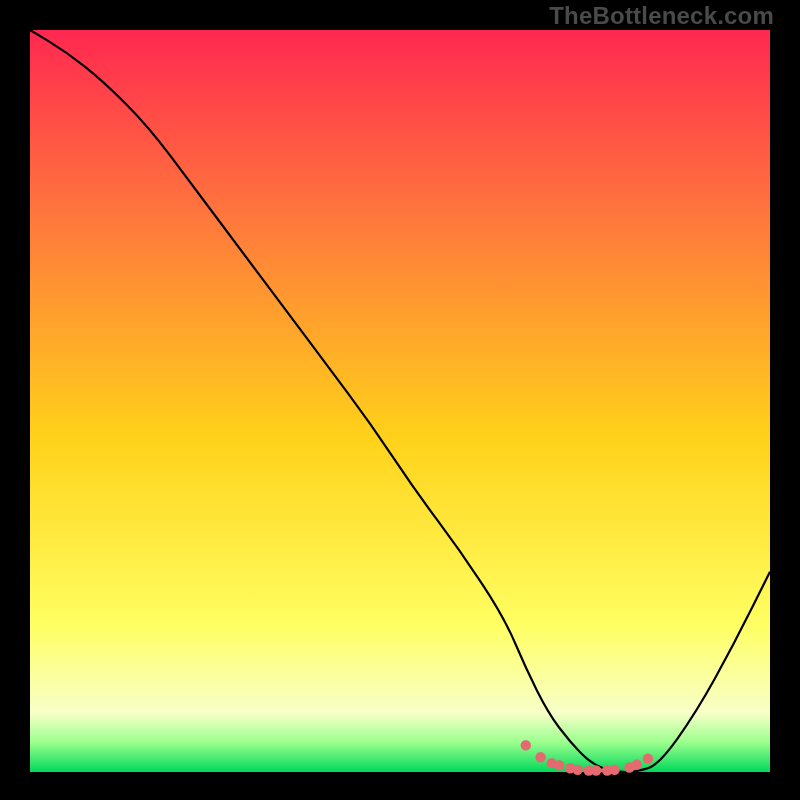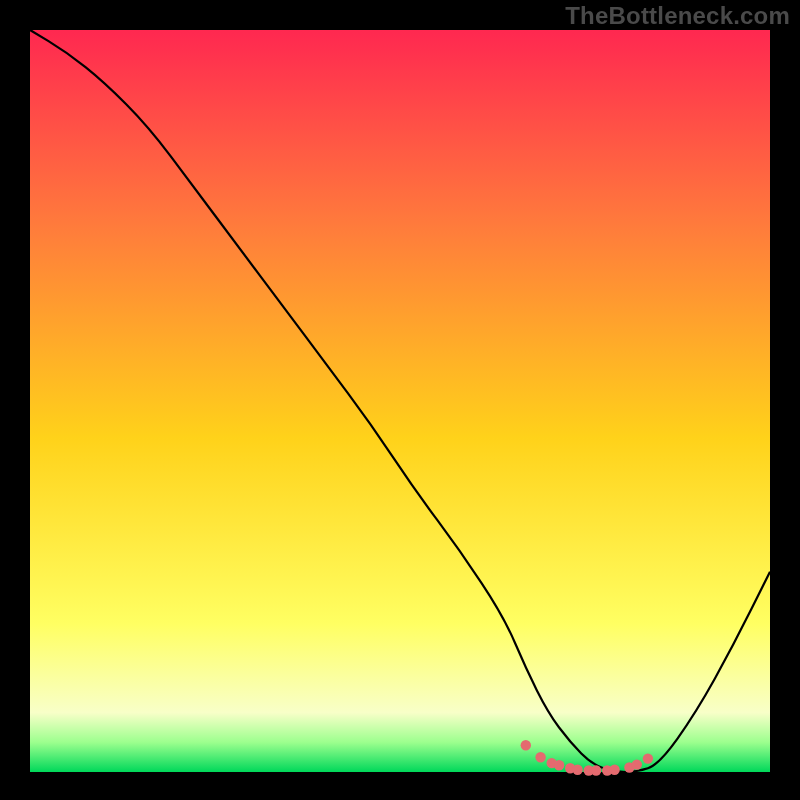--- a/index.html
+++ b/index.html
@@ -12,21 +12,21 @@
     font-family: Arial, Helvetica, sans-serif;
   }
   .chart-wrap {
     position: relative;
     width: 800px;
     height: 800px;
   }
   .watermark {
     position: absolute;
     top: 2px;
-    right: 10px;
+    right: 26px;
     color: #4a4a4a;
     font-size: 24px;
     font-weight: bold;
     letter-spacing: 0.2px;
     z-index: 10;
   }
   svg.plot {
     position: absolute;
     left: 0;
     top: 0;

